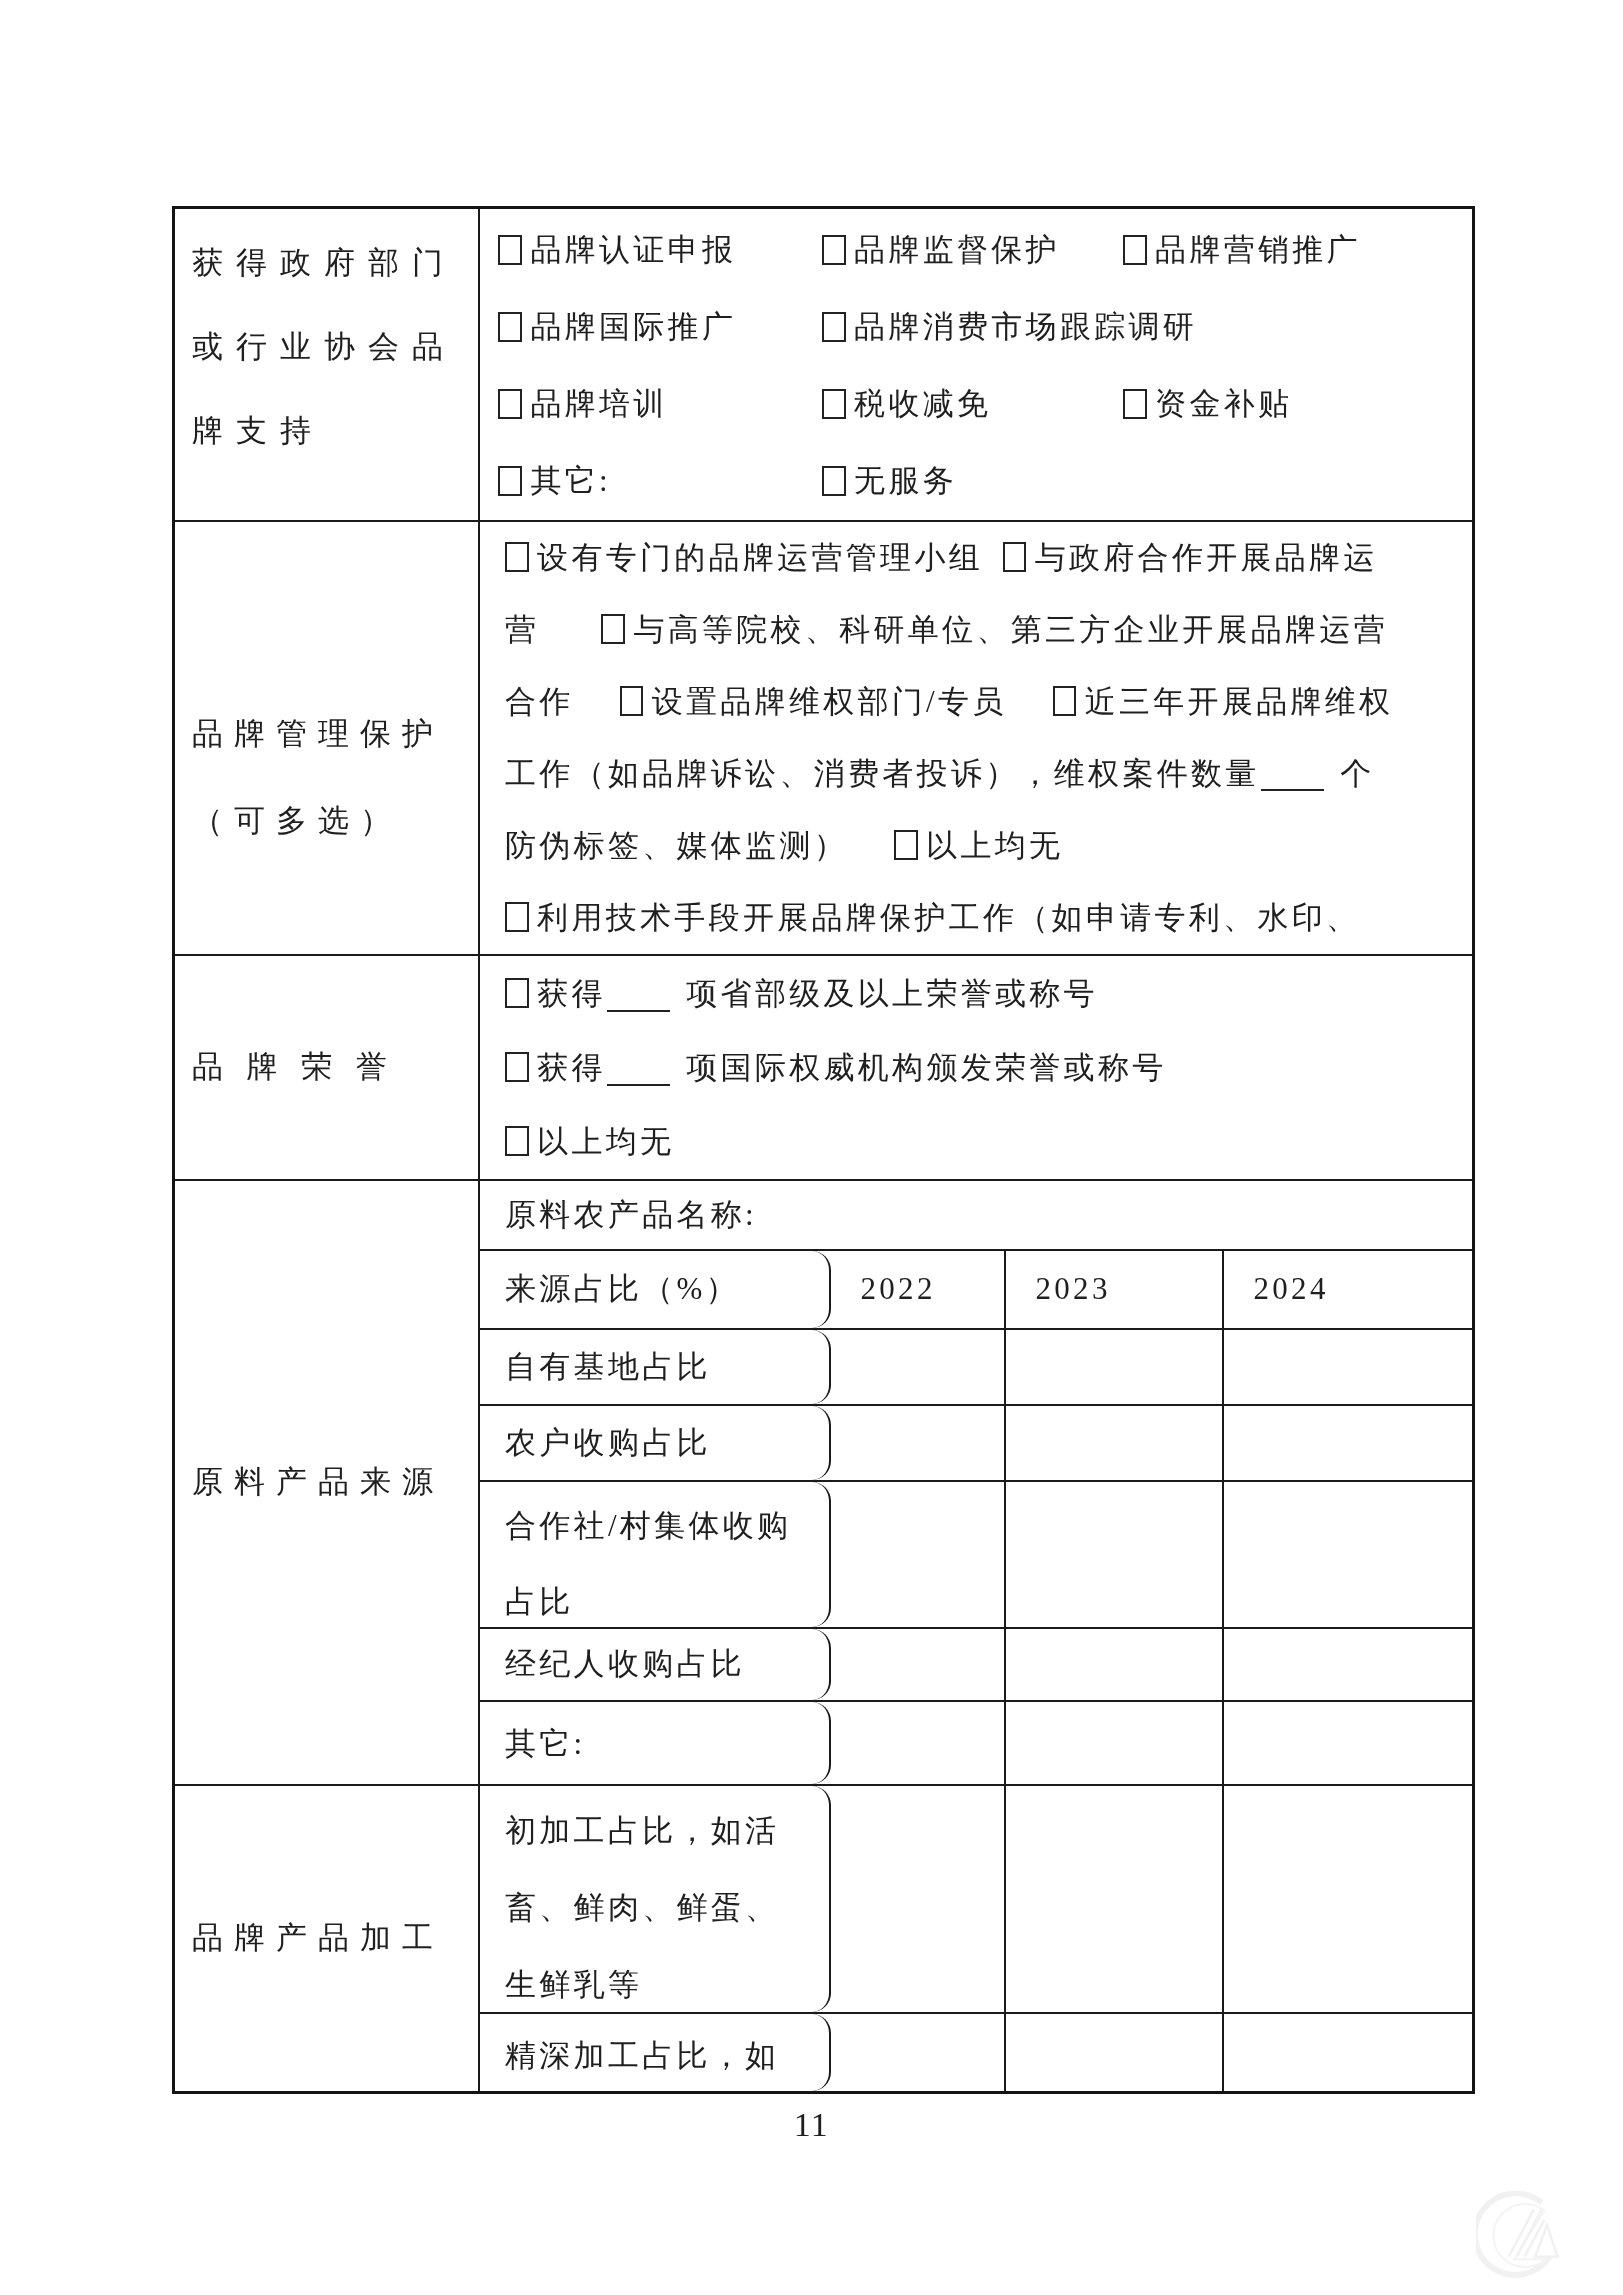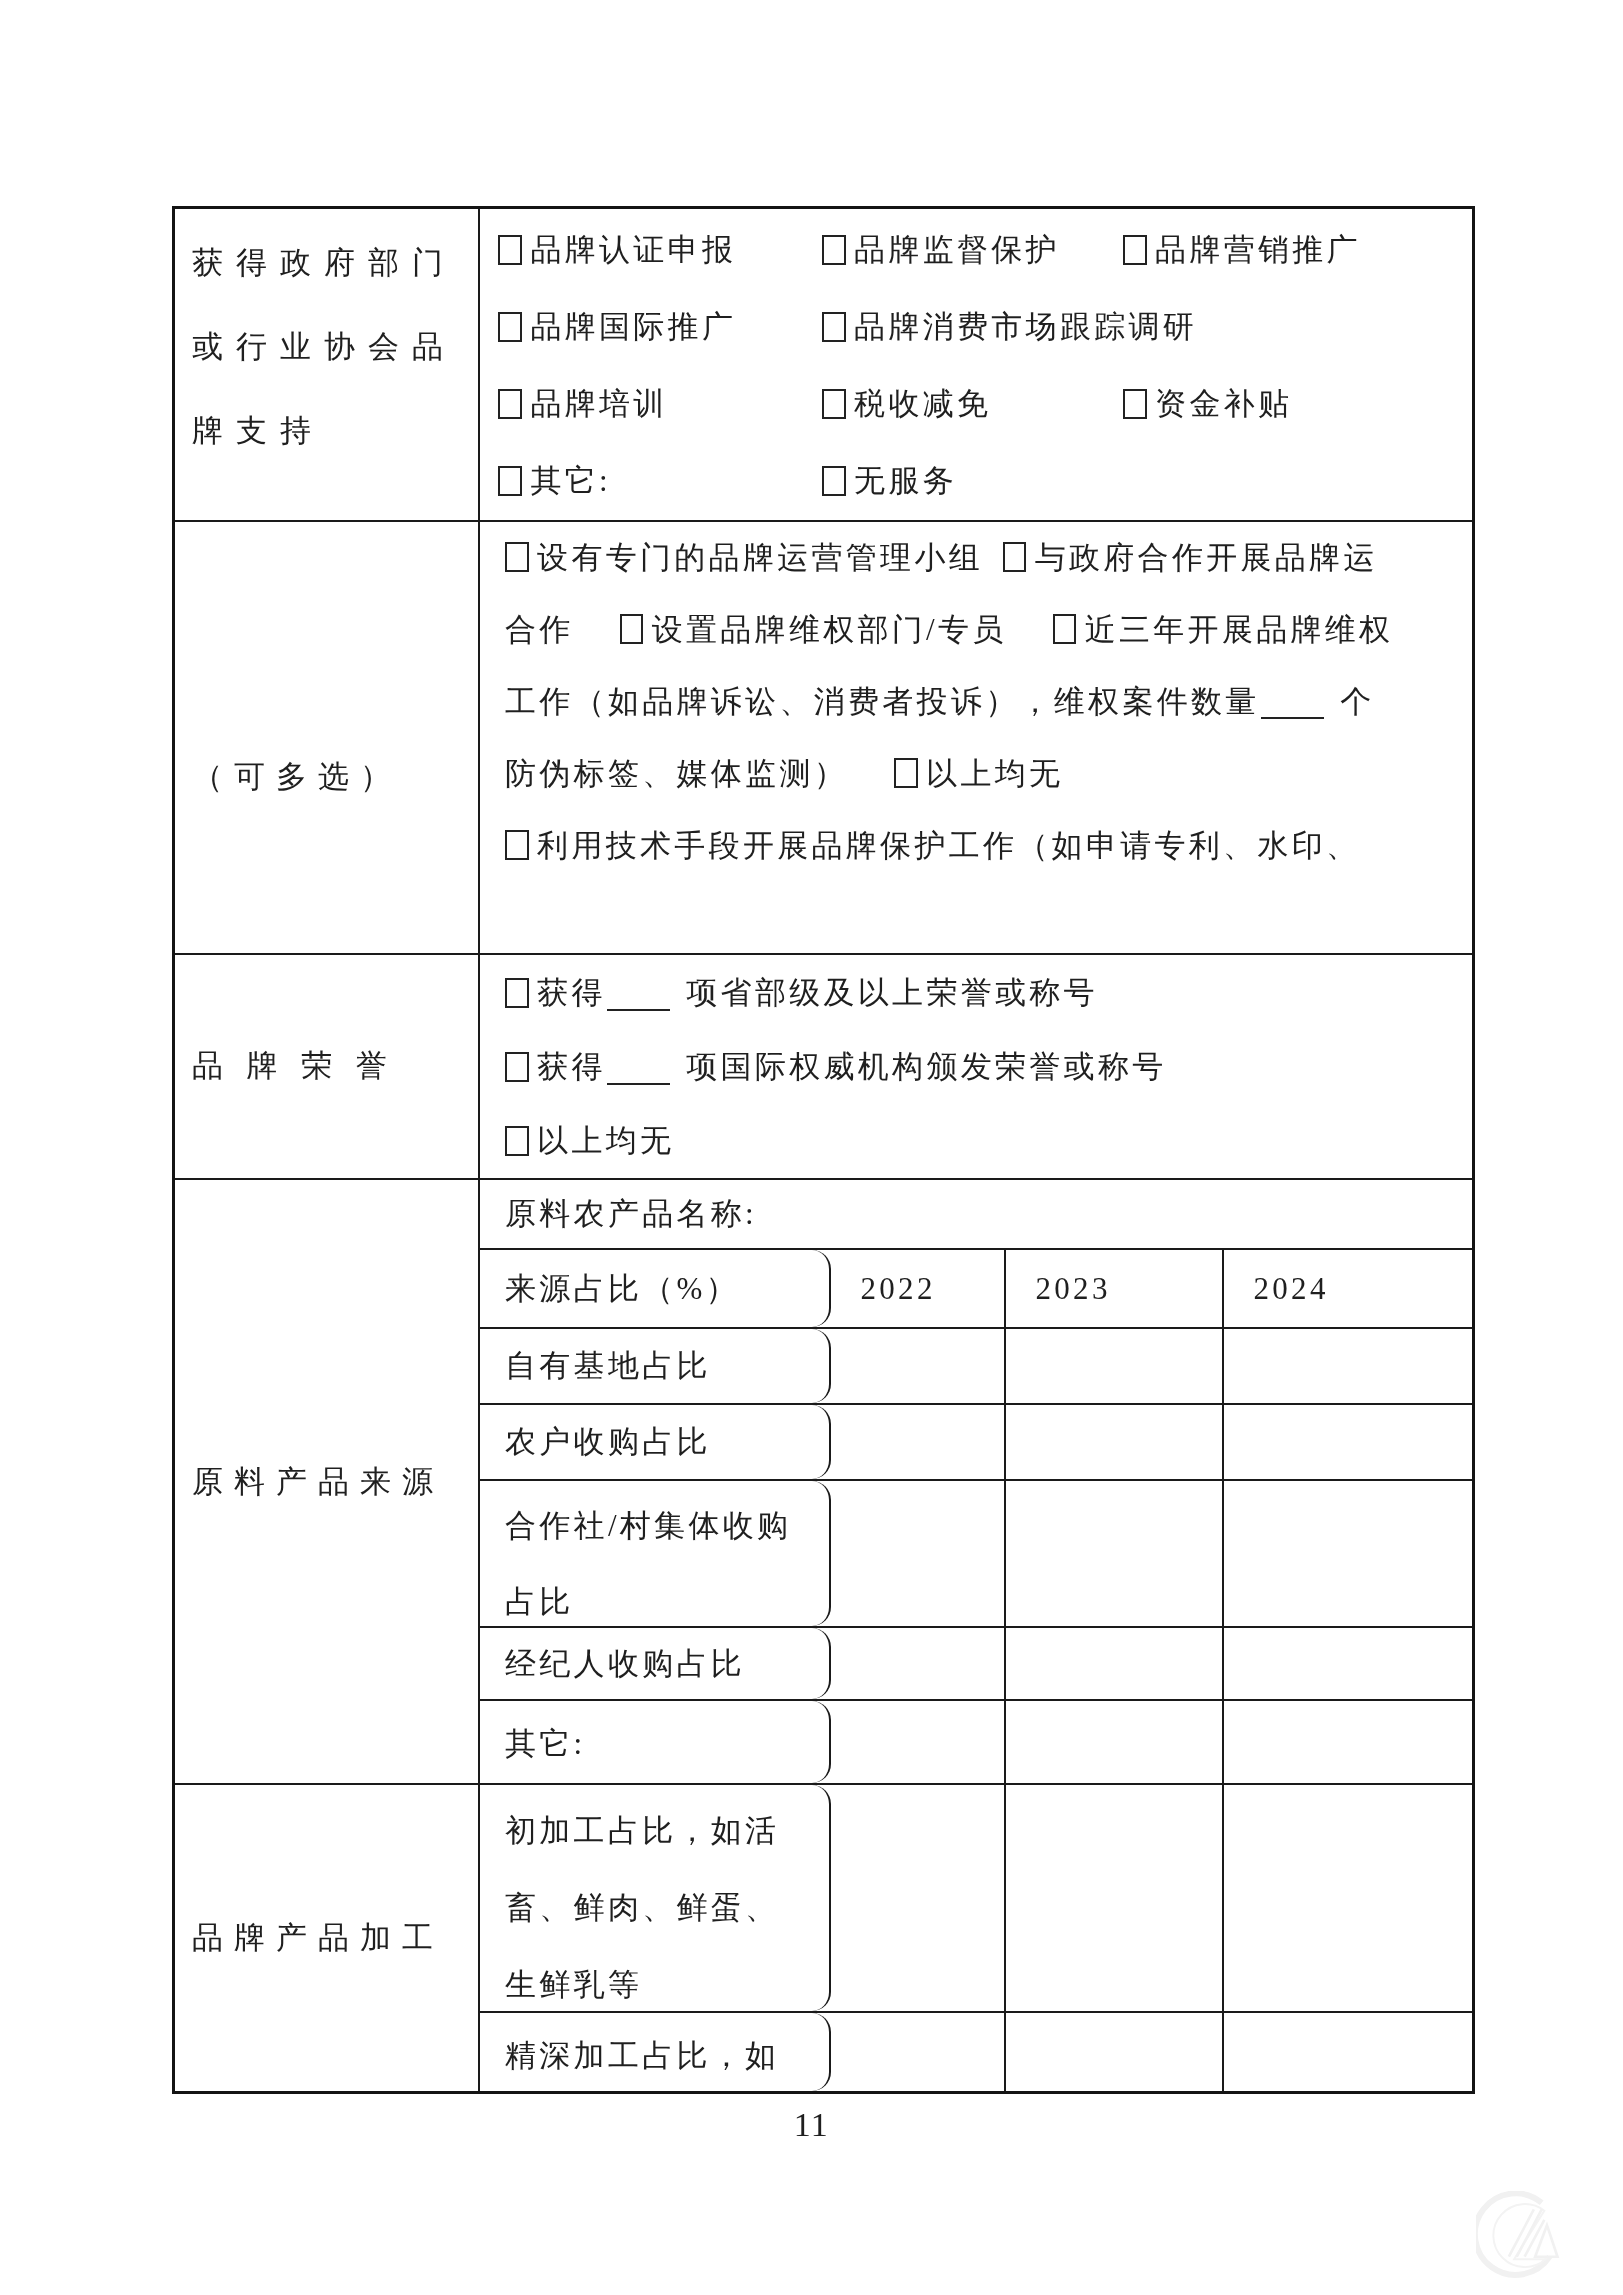--- a/index.html
+++ b/index.html
@@ -104,24 +104,26 @@
         </div>
         <div class="cbline">
           <span class="cbitem" style="left:18.3px"><span class="cb"></span><span>其它:</span></span>
           <span class="cbitem" style="left:342px"><span class="cb"></span><span>无服务</span></span>
         </div>
       </div>
     </div>
 
     <div class="trow r2" style="height:435px">
       <div class="lcell vcenter ls17" style="padding-top:79px">
+        <div class="lbl-line" style="line-height:87px">品牌管理保护</div>
         <div class="lbl-line" style="line-height:87px">（可多选）</div>
       </div>
       <div class="ccell">
         <div class="tline"><span class="cb"></span><span>设有专门的品牌运营管理小组</span><span class="gap g30"></span><span class="cb"></span><span>与政府合作开展品牌运</span></div>
+        <div class="tline"><span>营</span><span class="gap g95"></span><span class="cb"></span><span>与高等院校、科研单位、第三方企业开展品牌运营</span></div>
         <div class="tline"><span>合作</span><span class="gap g70"></span><span class="cb"></span><span>设置品牌维权部门/专员</span><span class="gap g70"></span><span class="cb"></span><span>近三年开展品牌维权</span></div>
         <div class="tline"><span>工作（如品牌诉讼、消费者投诉），维权案件数量</span><span class="blank"></span><span class="gap g15"></span><span>个</span></div>
         <div class="tline"><span>防伪标签、媒体监测）</span><span class="gap g70"></span><span class="cb"></span><span>以上均无</span></div>
         <div class="tline"><span class="cb"></span><span>利用技术手段开展品牌保护工作（如申请专利、水印、</span></div>
       </div>
     </div>
 
     <div class="trow r3" style="height:226px">
       <div class="lcell vcenter ls36">
         <div class="lbl-line">品牌荣誉</div>

